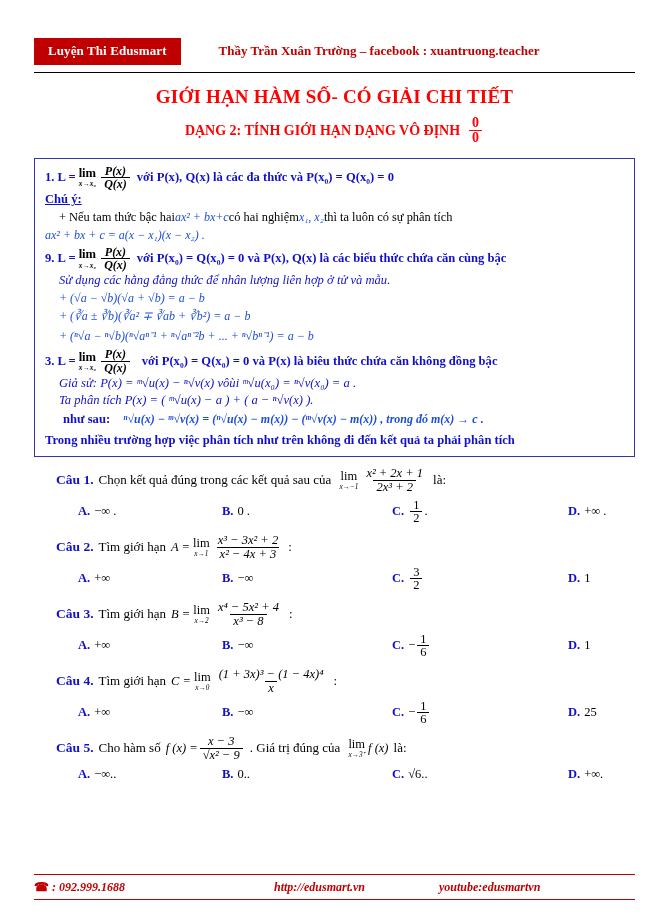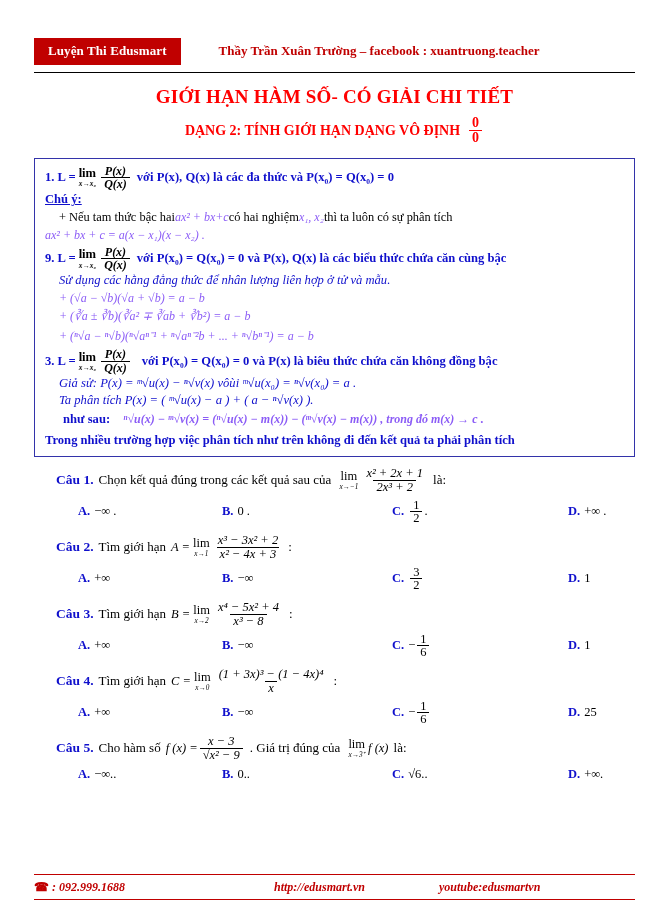--- a/index.html
+++ b/index.html
@@ -106,21 +106,21 @@
     padding-left: 14px;
     margin-top: 2px;
   }
   .th-underline {
     font-weight: bold;
     text-decoration: underline;
     font-size: 12.6px;
     margin-top: 2px;
   }
   .th-math {
-    color: #8b5cf6;
+    color: #1d4ed8;
     font-family: "Liberation Serif", serif;
     font-style: italic;
     font-size: 12px;
   }
   .th-sub-item {
     font-size: 12.4px;
     padding-left: 14px;
     margin-top: 3px;
     color: #000000;
     display: flex;

